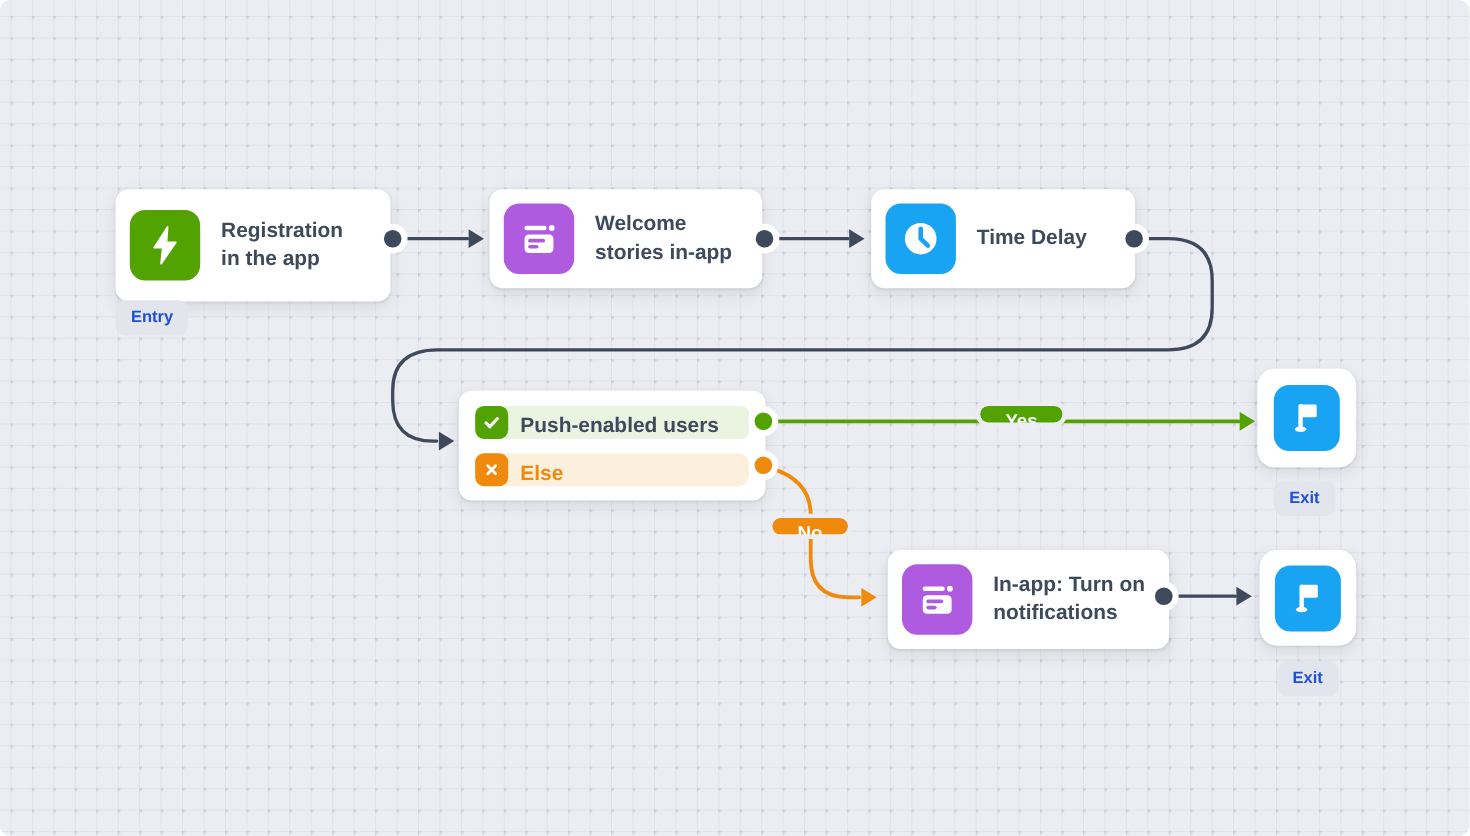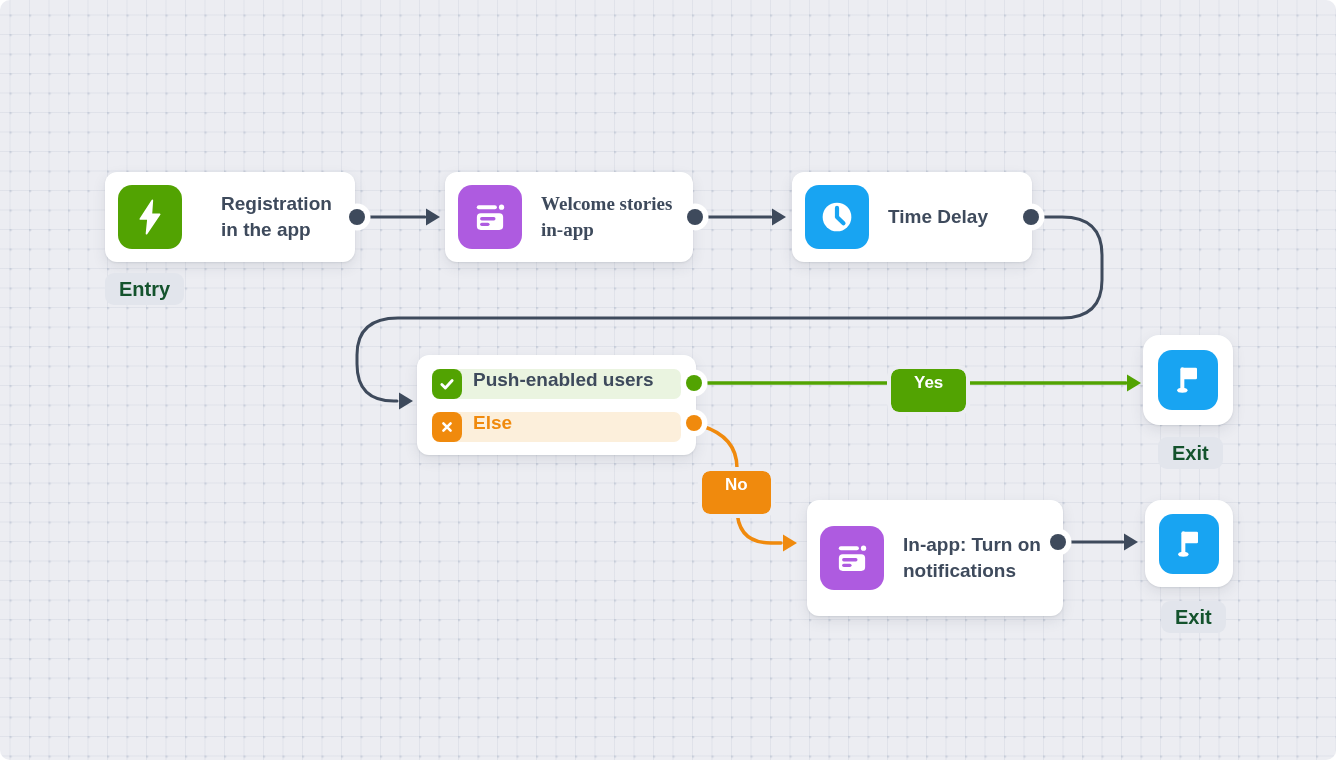--- a/index.html
+++ b/index.html
@@ -19,66 +19,66 @@
   .node{
     position:absolute;background:#ffffff;border-radius:12px;z-index:2;
     box-shadow:0 1px 2px rgba(45,55,75,.10),0 5px 14px rgba(45,55,75,.10);
     display:flex;align-items:center;
   }
   .node .big-icon{width:64px;height:64px;border-radius:14px;flex:0 0 auto;
     display:flex;align-items:center;justify-content:center;margin-left:13px;}
   .node .title{margin-left:19px;font-size:19px;line-height:26px;font-weight:600;color:#3E4A5C;}
   .pill{
     position:absolute;z-index:2;height:32px;line-height:32px;padding:0 14px;border-radius:9px;
-    background:#e2e5ec;color:#14532d;font-size:20px;font-weight:600;
+    background:#e2e5ec;color:#1d4ed8;font-size:15px;font-weight:600;
   }
   .cond{flex-direction:column;align-items:stretch;justify-content:center;gap:13px;padding:0 15px;}
-  .branch{display:flex;align-items:flex-start;height:30px;border-radius:7px;position:relative;}
+  .branch{display:flex;align-items:flex-end;height:30px;border-radius:7px;position:relative;}
   .branch .mini-icon{width:30px;height:30px;border-radius:8px;flex:0 0 auto;
     display:flex;align-items:center;justify-content:center;}
   .branch .blabel{margin-left:11px;font-size:19px;font-weight:600;}
   .branch-yes{background:#eaf4e0;}
   .branch-yes .blabel{color:#3E4A5C;}
-  .branch-no{background:#fcefdb;}
+  .branch-no{background:#fcefdb;border-radius:10px;}
   .branch-no .blabel{color:#F08A0D;}
   .exit-node{justify-content:center;}
   .exit-node .big-icon{margin-left:0;width:60px;height:60px;}
   .edge-badge{
-    position:absolute;z-index:6;height:43px;line-height:27px;padding:0 23px;border-radius:8px;
+    position:absolute;z-index:6;height:15px;line-height:27px;padding:0 23px;border-radius:8px;
     color:#ffffff;font-size:17px;font-weight:700;outline:4px solid #ecedf2;
   }
   .badge-yes{left:891px;top:369px;background:#52A302;}
   .badge-no{left:702px;top:471px;background:#F08A0D;}
 </style>
 </head>
 <body>
 
 <div class="canvas">
 
-  <div class="node" style="left:105px;top:172px;width:250px;height:90px;gap:20px;">
+  <div class="node" style="left:105px;top:172px;width:250px;height:102px;">
     <div class="big-icon" style="background:#52A302;">
       <svg width="40" height="40" viewBox="0 0 24 24">
         <polygon points="13.4,2 6.2,13.2 10.8,13.2 9.9,22 17.8,10.4 12.8,10.4" fill="#fff" stroke="#fff" stroke-width="1" stroke-linejoin="round"></polygon>
       </svg>
     </div>
     <div class="title" style="width:125px;">Registration in the app</div>
   </div>
   <div class="pill" style="left:105px;top:273px;">Entry</div>
 
   <div class="node" style="left:445px;top:172px;width:248px;height:90px;">
     <div class="big-icon" style="background:#AE5BE0;">
       <svg width="42" height="42" viewBox="0 0 24 24">
         <line x1="5.6" y1="6.4" x2="14.8" y2="6.4" stroke="#fff" stroke-width="2.3" stroke-linecap="round"></line>
         <circle cx="18.6" cy="6.4" r="1.5" fill="#fff"></circle>
         <rect x="4.5" y="9.8" width="15" height="9.6" rx="2.2" fill="#fff"></rect>
         <line x1="7.3" y1="13" x2="14.2" y2="13" stroke="#AE5BE0" stroke-width="1.9" stroke-linecap="round"></line>
         <line x1="7.3" y1="16.2" x2="10.8" y2="16.2" stroke="#AE5BE0" stroke-width="1.9" stroke-linecap="round"></line>
       </svg>
     </div>
-    <div class="title" style="width:140px;font-family:Liberation Serif, serif;">Welcome stories in-app</div>
+    <div class="title" style="width:140px;">Welcome stories in-app</div>
   </div>
 
   <div class="node" style="left:792px;top:172px;width:240px;height:90px;">
     <div class="big-icon" style="background:#18A4F2;">
       <svg width="42" height="42" viewBox="0 0 24 24">
         <circle cx="12" cy="12" r="8.2" fill="#fff"></circle>
         <path d="M12 12 V6.8 M12 12 L15.7 15.6" fill="none" stroke="#18A4F2" stroke-width="2.4" stroke-linecap="round"></path>
       </svg>
     </div>
     <div class="title">Time Delay</div>
@@ -96,21 +96,21 @@
     <div class="branch branch-no">
       <div class="mini-icon" style="background:#F08A0D;">
         <svg width="18" height="18" viewBox="0 0 24 24">
           <path d="M7.2 7.2 L16.8 16.8 M16.8 7.2 L7.2 16.8" fill="none" stroke="#fff" stroke-width="3.4" stroke-linecap="round"></path>
         </svg>
       </div>
       <div class="blabel">Else</div>
     </div>
   </div>
 
-  <div class="node" style="left:807px;top:500px;width:256px;height:116px;align-items:center;">
+  <div class="node" style="left:807px;top:500px;width:256px;height:90px;align-items:center;">
     <div class="big-icon" style="background:#AE5BE0;">
       <svg width="42" height="42" viewBox="0 0 24 24">
         <line x1="5.6" y1="6.4" x2="14.8" y2="6.4" stroke="#fff" stroke-width="2.3" stroke-linecap="round"></line>
         <circle cx="18.6" cy="6.4" r="1.5" fill="#fff"></circle>
         <rect x="4.5" y="9.8" width="15" height="9.6" rx="2.2" fill="#fff"></rect>
         <line x1="7.3" y1="13" x2="14.2" y2="13" stroke="#AE5BE0" stroke-width="1.9" stroke-linecap="round"></line>
         <line x1="7.3" y1="16.2" x2="10.8" y2="16.2" stroke="#AE5BE0" stroke-width="1.9" stroke-linecap="round"></line>
       </svg>
     </div>
     <div class="title" style="width:150px;">In-app: Turn on notifications</div>

